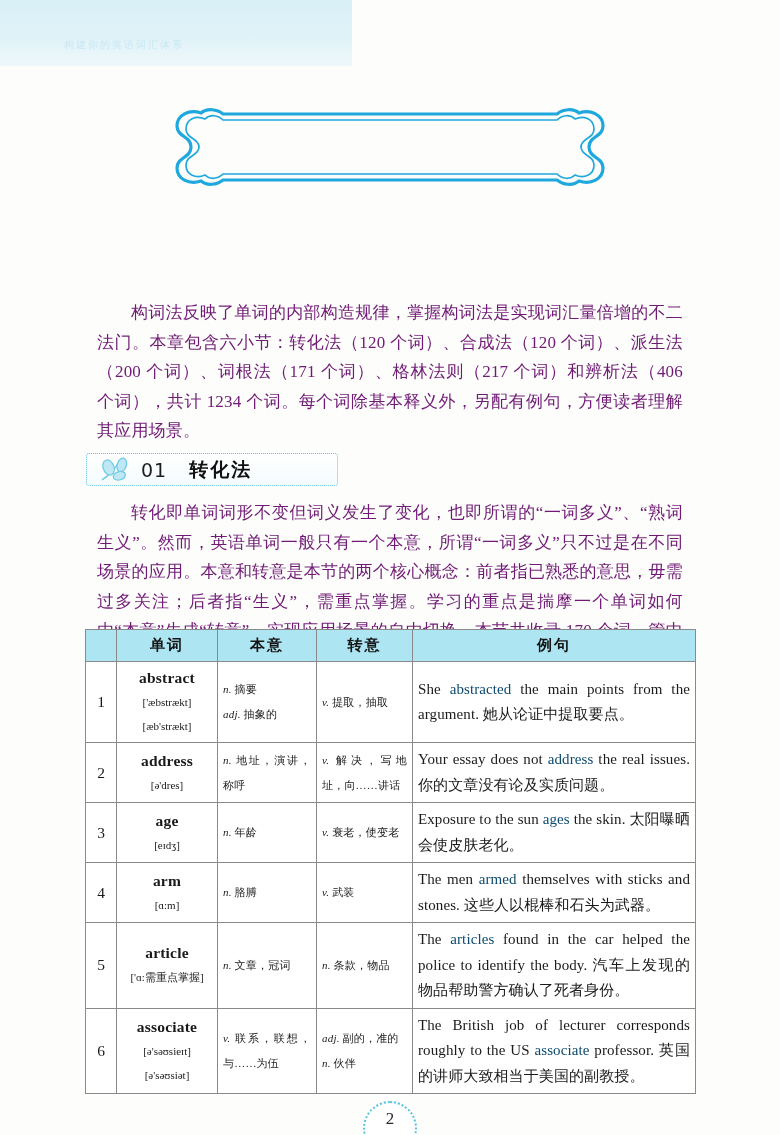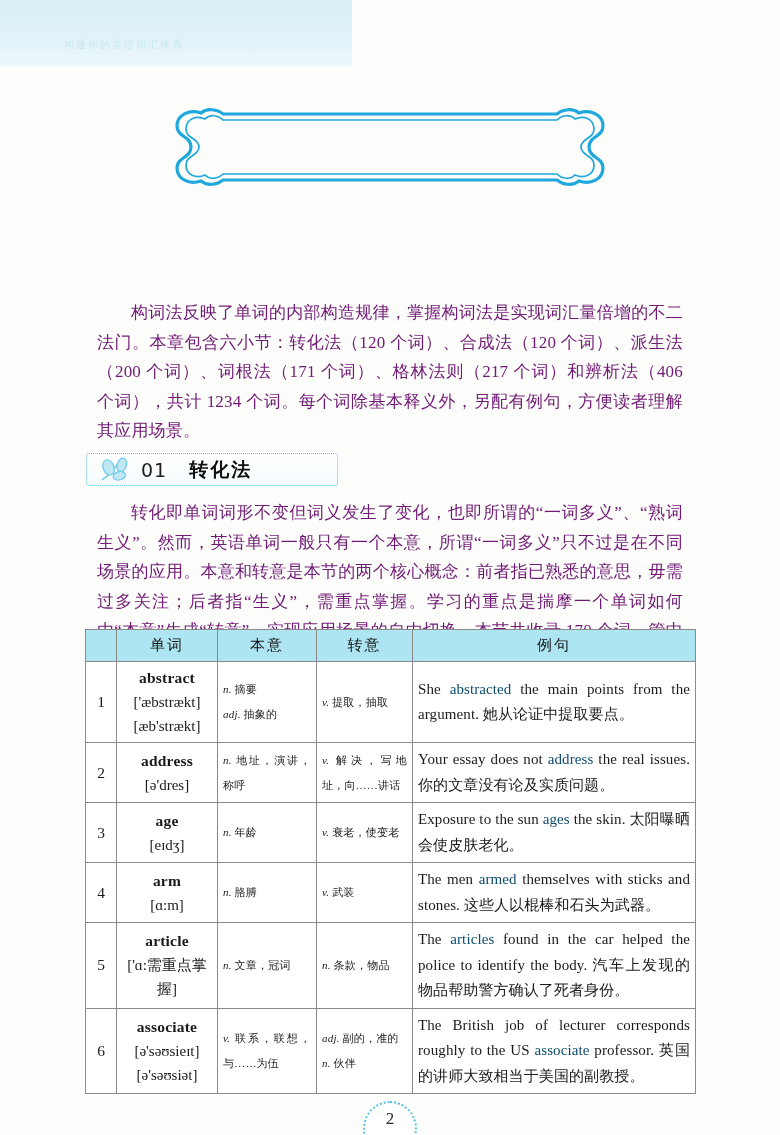--- a/index.html
+++ b/index.html
@@ -137,21 +137,21 @@
     border: 1px solid #8a8a8a;
     vertical-align: middle;
     padding: 4px 5px;
     box-sizing: border-box;
   }
   table.wordtable thead th {
     background: #aee5f2;
     height: 32px;
     padding: 2px 4px;
     font-family: "DejaVu Sans", "Liberation Sans", sans-serif;
-    font-weight: 400;
+    font-weight: 700;
     font-size: 15px;
     letter-spacing: 2px;
     color: #141414;
     text-align: center;
   }
   col.c-idx  { width: 31px; }
   col.c-word { width: 101px; }
   col.c-base { width: 99px; }
   col.c-conv { width: 96px; }
   col.c-ex   { width: 283px; }
@@ -169,21 +169,21 @@
   }
   .w-en {
     font-family: "Liberation Serif", "DejaVu Serif", serif;
     font-weight: 700;
     font-size: 15.5px;
     display: block;
     letter-spacing: .2px;
   }
   .w-ipa {
     font-family: "Liberation Serif", "DejaVu Serif", serif;
-    font-size: 15px;
+    font-size: 11px;
     display: block;
     letter-spacing: 0px;
   }
   td.sense {
     font-size: 11px;
     line-height: 25px;
     letter-spacing: .2px;
     text-align: justify;
     text-justify: inter-ideograph;
   }

